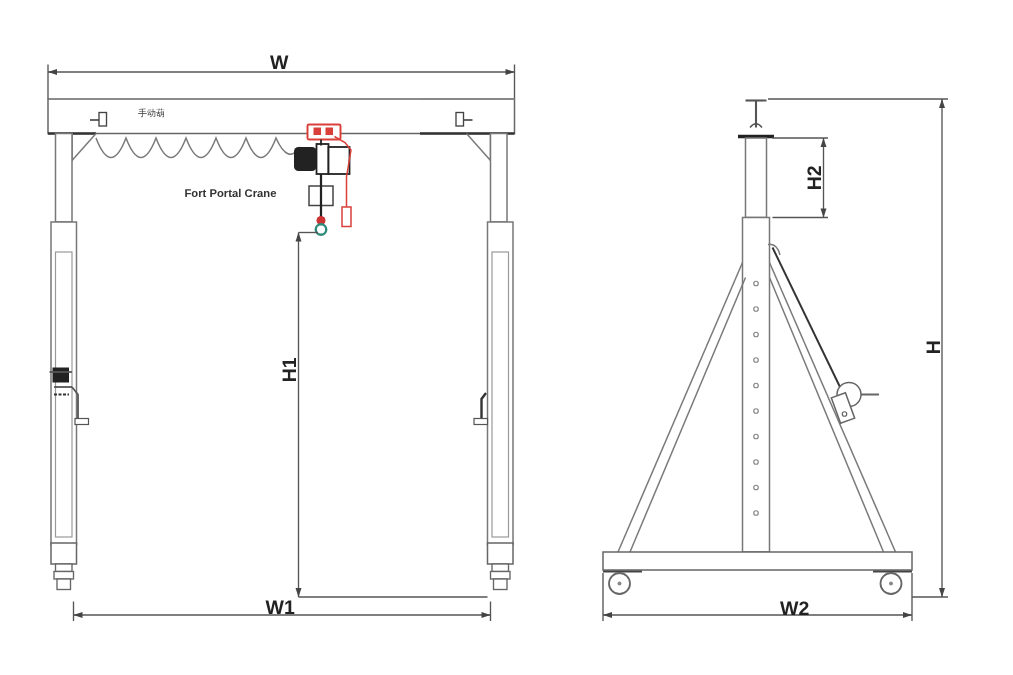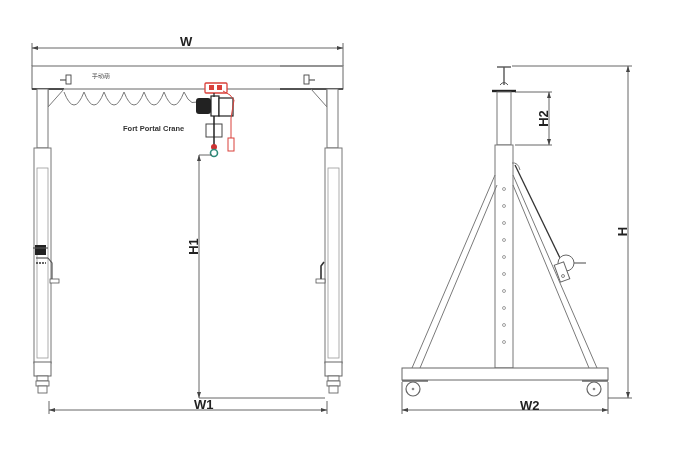--- a/index.html
+++ b/index.html
@@ -188,17 +188,17 @@
       <polygon points="402,410 408,408 408,412" fill="#444"></polygon>
       <polygon points="608,410 602,408 602,412" fill="#444"></polygon>
     </g>
   </g>
 </svg>
 
 <div class="lbl" style="left:180px;top:35px;">W</div>
 <div class="small" style="left:92px;top:73px;font-size:6px;font-weight:normal;">手动葫</div>
 <div class="small" style="left:123px;top:89px;font-size:7.5px;margin-top:36px;">Fort Portal Crane</div>
 <div class="lbl rot" style="left:183px;top:240px;width:20px;text-align:center;">H1</div>
-<div class="lbl" style="left:194px;top:398px;">W1</div>
+<div class="lbl" style="left:177px;top:398px;">W1</div>
 <div class="lbl rot" style="left:533px;top:112px;width:20px;text-align:center;">H2</div>
 <div class="lbl rot" style="left:612px;top:225px;width:20px;text-align:center;">H</div>
 <div class="lbl" style="left:520px;top:399px;">W2</div>
 </div>
 
 </body></html>

